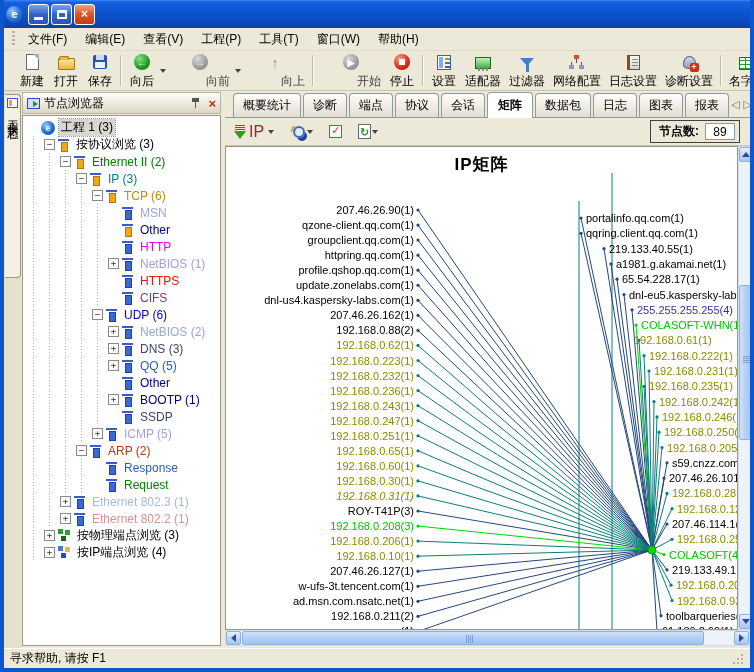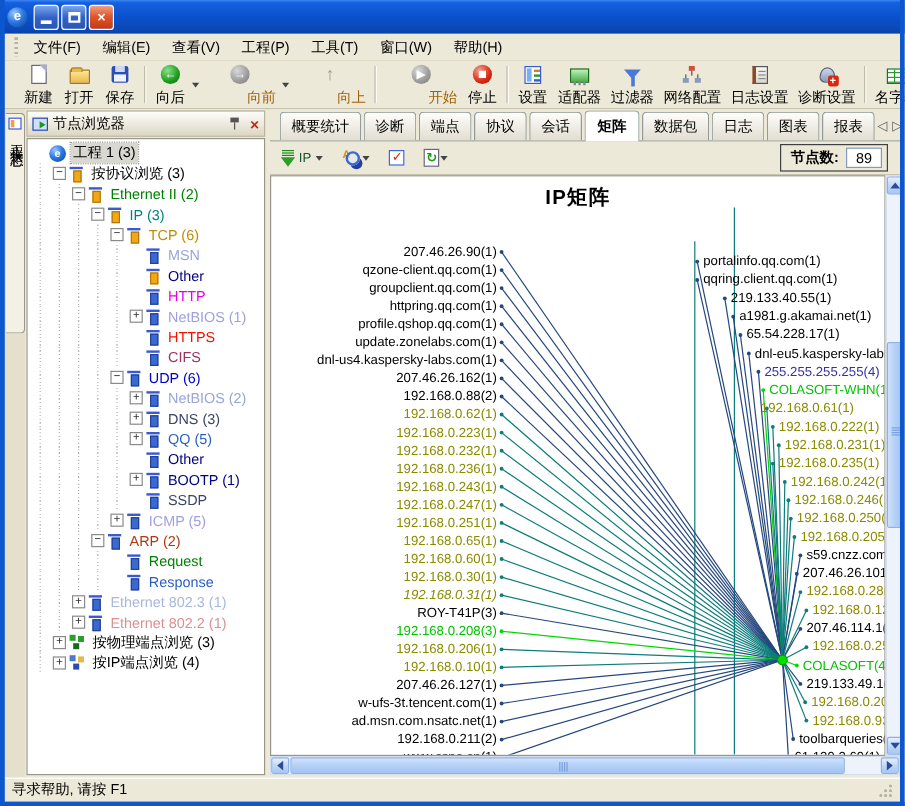--- a/index.html
+++ b/index.html
@@ -31,21 +31,21 @@
     background:repeating-linear-gradient(to bottom,#b8b4a4 0 2px,transparent 2px 4px); }
   .menu-item { font-size:12px; padding:3px 9px; color:#000; }
 
   
   #toolbar { position:absolute; left:4px; top:51px; width:746px; height:40px; background:#ece9d8;
     display:flex; align-items:stretch; padding-left:3px; border-bottom:1px solid #c8c4b0; }
   .tb-btn { display:flex; flex-direction:column; align-items:center; justify-content:flex-start;
     padding:2px 4px 1px 4px; min-width:34px; }
   .tb-btn .ticon { width:20px; height:19px; display:flex; align-items:center; justify-content:center; position:relative; }
   .tb-btn .tlabel { font-size:12px; color:#000; white-space:nowrap; margin-top:1px; }
-  .tb-btn.disabled .tlabel { color:#a16207;margin-left:36px; }
+  .tb-btn.disabled .tlabel { color:#404040;margin-left:36px; }
   .tb-sep { width:2px; margin:4px 3px; border-left:1px solid #c0bcaa; border-right:1px solid #fff; }
   .caret { width:0; height:0; border-left:3px solid transparent; border-right:3px solid transparent;
     border-top:4px solid #444; align-self:center; margin-left:1px; }
   .tbrow { display:flex; align-items:center; }
 
   
   .ic-page { width:13px; height:16px; background:#fff; border:1px solid #667; position:relative; }
   .ic-page::after{ content:""; position:absolute; right:-1px; top:-1px; border:3px solid; border-color:#aac #aac transparent transparent; }
   .ic-folder { width:17px; height:12px; background:linear-gradient(#ffe69a,#e8b84a); border:1px solid #a87818; border-radius:1px; position:relative; margin-top:3px; }
   .ic-folder::before { content:""; position:absolute; left:0; top:-3px; width:8px; height:3px; background:#e8b84a; border:1px solid #a87818; border-bottom:none; border-radius:2px 2px 0 0; }
@@ -148,21 +148,21 @@
   .tab.active { background:#fff; font-weight:bold; padding:4px 10px 4px 10px; position:relative; top:1px; }
   #tab-scrollers { margin-left:auto; margin-right:4px; align-self:center; color:#666; font-size:11px; display:flex; gap:4px; }
 
   #subtoolbar { position:absolute; left:0; top:27px; right:0; height:28px; background:#ece9d8;
     display:flex; align-items:center; padding-left:6px; border-bottom:1px solid #c8c4b0; }
   .st-btn { display:flex; align-items:center; padding:2px 3px; margin-right:2px; }
   .ip-arrow { width:12px; height:14px; position:relative; margin-right:3px; }
   .ip-arrow::before { content:""; position:absolute; left:1px; top:0; width:10px; height:1px; background:#1a8a1a; box-shadow:0 2px 0 #1a8a1a, 0 4px 0 #1a8a1a; }
   .ip-arrow::after { content:""; position:absolute; left:0; top:6px; width:0; height:0;
     border-left:6px solid transparent; border-right:6px solid transparent; border-top:8px solid #2aa02a; }
-  .st-ip-label { font-size:11px; color:#14532d; margin-right:3px; }
+  .st-ip-label { font-size:16px; color:#b91c1c; margin-right:3px; }
   .find-icon { width:16px; height:15px; position:relative; }
   .find-icon::before { content:"A"; position:absolute; left:0; top:0; font-size:9px; font-weight:bold; color:#d88a10; }
   .find-icon::after { content:""; position:absolute; right:1px; top:2px; width:8px; height:8px; border:2px solid #3a6ad0; border-radius:50%; background:rgba(220,235,255,.6); box-shadow:3px 4px 0 -1px #23409a; }
   .check-icon { width:13px; height:13px; border:1px solid #3a6ad0; background:#fff; position:relative; }
   .check-icon::after { content:"\2713"; position:absolute; left:1px; top:-2px; color:#d82810; font-weight:bold; font-size:11px; }
   .refresh-icon { width:13px; height:15px; background:#fff; border:1px solid #667; position:relative; color:#1a9a1a; font-weight:bold; font-size:11px; text-align:center; line-height:14px; }
   #node-count-box { margin-left:auto; margin-right:10px; border:1px solid #404040; background:#ece9d8;
     display:flex; align-items:center; padding:2px 4px 2px 8px; gap:6px; }
   #node-count-label { font-size:12px; font-weight:bold; color:#000; }
   #node-count-value { width:30px; height:17px; background:#fff; border:1px solid #7f9db9; font-size:12px; text-align:center; line-height:16px; }
@@ -583,30 +583,30 @@
             <span class="node-icon"></span>
             <span class="tree-label t-brick">ARP (2)</span>
           </div>
           <div class="tree-row">
             <span class="guide"></span>
             <span class="guide"></span>
             <span class="guide"></span>
             <span class="guide"></span>
             <span class="expand-spacer"></span>
             <span class="node-icon"></span>
+            <span class="tree-label t-medblue">Response</span>
+          </div>
+          <div class="tree-row">
+            <span class="guide"></span>
+            <span class="guide"></span>
+            <span class="guide"></span>
+            <span class="guide"></span>
+            <span class="expand-spacer"></span>
+            <span class="node-icon"></span>
             <span class="tree-label t-green">Request</span>
-          </div>
-          <div class="tree-row">
-            <span class="guide"></span>
-            <span class="guide"></span>
-            <span class="guide"></span>
-            <span class="guide"></span>
-            <span class="expand-spacer"></span>
-            <span class="node-icon"></span>
-            <span class="tree-label t-medblue">Response</span>
           </div>
           <div class="tree-row">
             <span class="guide"></span>
             <span class="guide"></span>
             <span class="expand-box">+</span>
             <span class="node-icon"></span>
             <span class="tree-label t-lightblue2">Ethernet 802.3 (1)</span>
           </div>
           <div class="tree-row">
             <span class="guide"></span>

